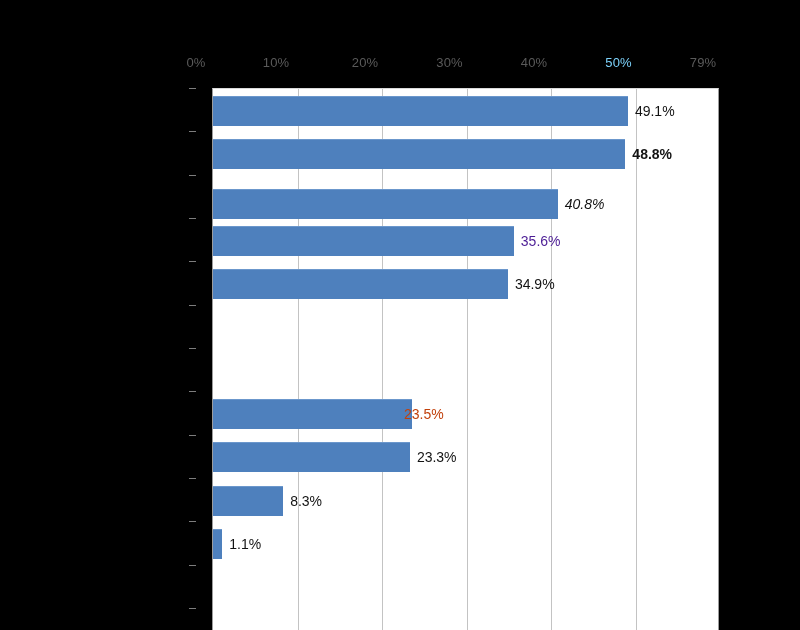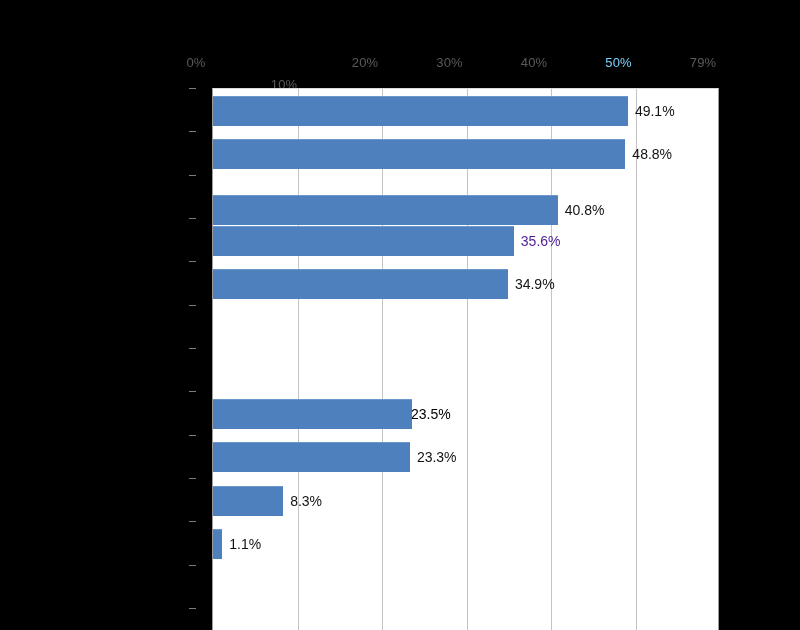--- a/index.html
+++ b/index.html
@@ -122,21 +122,21 @@
     white-space: nowrap;
   }
 </style>
 </head>
 <body>
 
 <div id="chart-root">
 
   <div class="x-axis-labels">
       <div class="x-tick-label" style="left: 0px; color: rgb(90, 90, 90);">0%</div>
-      <div class="x-tick-label" style="left: 88px; color: rgb(90, 90, 90); margin-top: 22px;">10%</div>
+      <div class="x-tick-label" style="left: 80px; color: rgb(90, 90, 90);">10%</div>
       <div class="x-tick-label" style="left: 169px; color: rgb(90, 90, 90);">20%</div>
       <div class="x-tick-label" style="left: 253.5px; color: rgb(90, 90, 90);">30%</div>
       <div class="x-tick-label" style="left: 338px; color: rgb(90, 90, 90);">40%</div>
       <div class="x-tick-label" style="left: 422.5px; color: #7dd3fc;">50%</div>
       <div class="x-tick-label" style="left: 507px; color: rgb(90, 90, 90);">79%</div>
     </div>
 
   <div class="y-ticks">
       <div class="y-tick" style="top: 0px; background: rgb(125, 125, 125);"></div>
       <div class="y-tick" style="top: 43px; background: rgb(125, 125, 125);"></div>
@@ -159,39 +159,39 @@
         <div class="gridline" style="left: 169px; background: rgb(195, 195, 195);"></div>
         <div class="gridline" style="left: 253.5px; background: rgb(195, 195, 195);"></div>
         <div class="gridline" style="left: 338px; background: rgb(195, 195, 195);"></div>
         <div class="gridline" style="left: 422.5px; background: rgb(195, 195, 195);"></div>
       </div>
     <div class="bars-layer">
         <div class="bar-row" style="top: 6.66667px; height: 30px;">
           <div class="bar" style="width: 414.895px; background: rgb(78, 128, 189); border-top-color: rgb(107, 151, 204);"></div>
           <div class="bar-value" style="left: 421.895px; color: rgb(19, 19, 19);">49.1%</div>
         </div>
-        <div class="bar-row" style="top: 50px; height: 30px;">
+        <div class="bar-row" style="top: 50px; height: 30px; font-weight: bold;">
           <div class="bar" style="width: 412.36px; background: rgb(78, 128, 189); border-top-color: rgb(107, 151, 204);"></div>
           <div class="bar-value" style="left: 419.36px; color: rgb(19, 19, 19);">48.8%</div>
         </div>
-        <div class="bar-row" style="top: 106px; height: 30px;">
+        <div class="bar-row" style="top: 100px; height: 30px; font-style: italic;">
           <div class="bar" style="width: 344.76px; background: rgb(78, 128, 189); border-top-color: rgb(107, 151, 204);"></div>
           <div class="bar-value" style="left: 351.76px; color: rgb(19, 19, 19);">40.8%</div>
         </div>
         <div class="bar-row" style="top: 136.667px; height: 30px;">
           <div class="bar" style="width: 300.82px; background: rgb(78, 128, 189); border-top-color: rgb(107, 151, 204);"></div>
           <div class="bar-value" style="left: 307.82px; color: #4c1d95;">35.6%</div>
         </div>
         <div class="bar-row" style="top: 180px; height: 30px;">
           <div class="bar" style="width: 294.905px; background: rgb(78, 128, 189); border-top-color: rgb(107, 151, 204);"></div>
           <div class="bar-value" style="left: 301.905px; color: rgb(19, 19, 19);">34.9%</div>
         </div>
         <div class="bar-row" style="top: 310px; height: 30px;">
           <div class="bar" style="width: 198.575px; background: rgb(78, 128, 189); border-top-color: rgb(107, 151, 204);"></div>
-          <div class="bar-value" style="left: 198px; color: #000000;">23.5%</div>
+          <div class="bar-value" style="left: 191px; color: #c2410c;">23.5%</div>
         </div>
         <div class="bar-row" style="top: 353.333px; height: 30px;">
           <div class="bar" style="width: 196.885px; background: rgb(78, 128, 189); border-top-color: rgb(107, 151, 204);"></div>
           <div class="bar-value" style="left: 203.885px; color: rgb(19, 19, 19);">23.3%</div>
         </div>
         <div class="bar-row" style="top: 396.667px; height: 30px;">
           <div class="bar" style="width: 70.135px; background: rgb(78, 128, 189); border-top-color: rgb(107, 151, 204);"></div>
           <div class="bar-value" style="left: 77.135px; color: rgb(19, 19, 19);">8.3%</div>
         </div>
         <div class="bar-row" style="top: 440px; height: 30px;">

